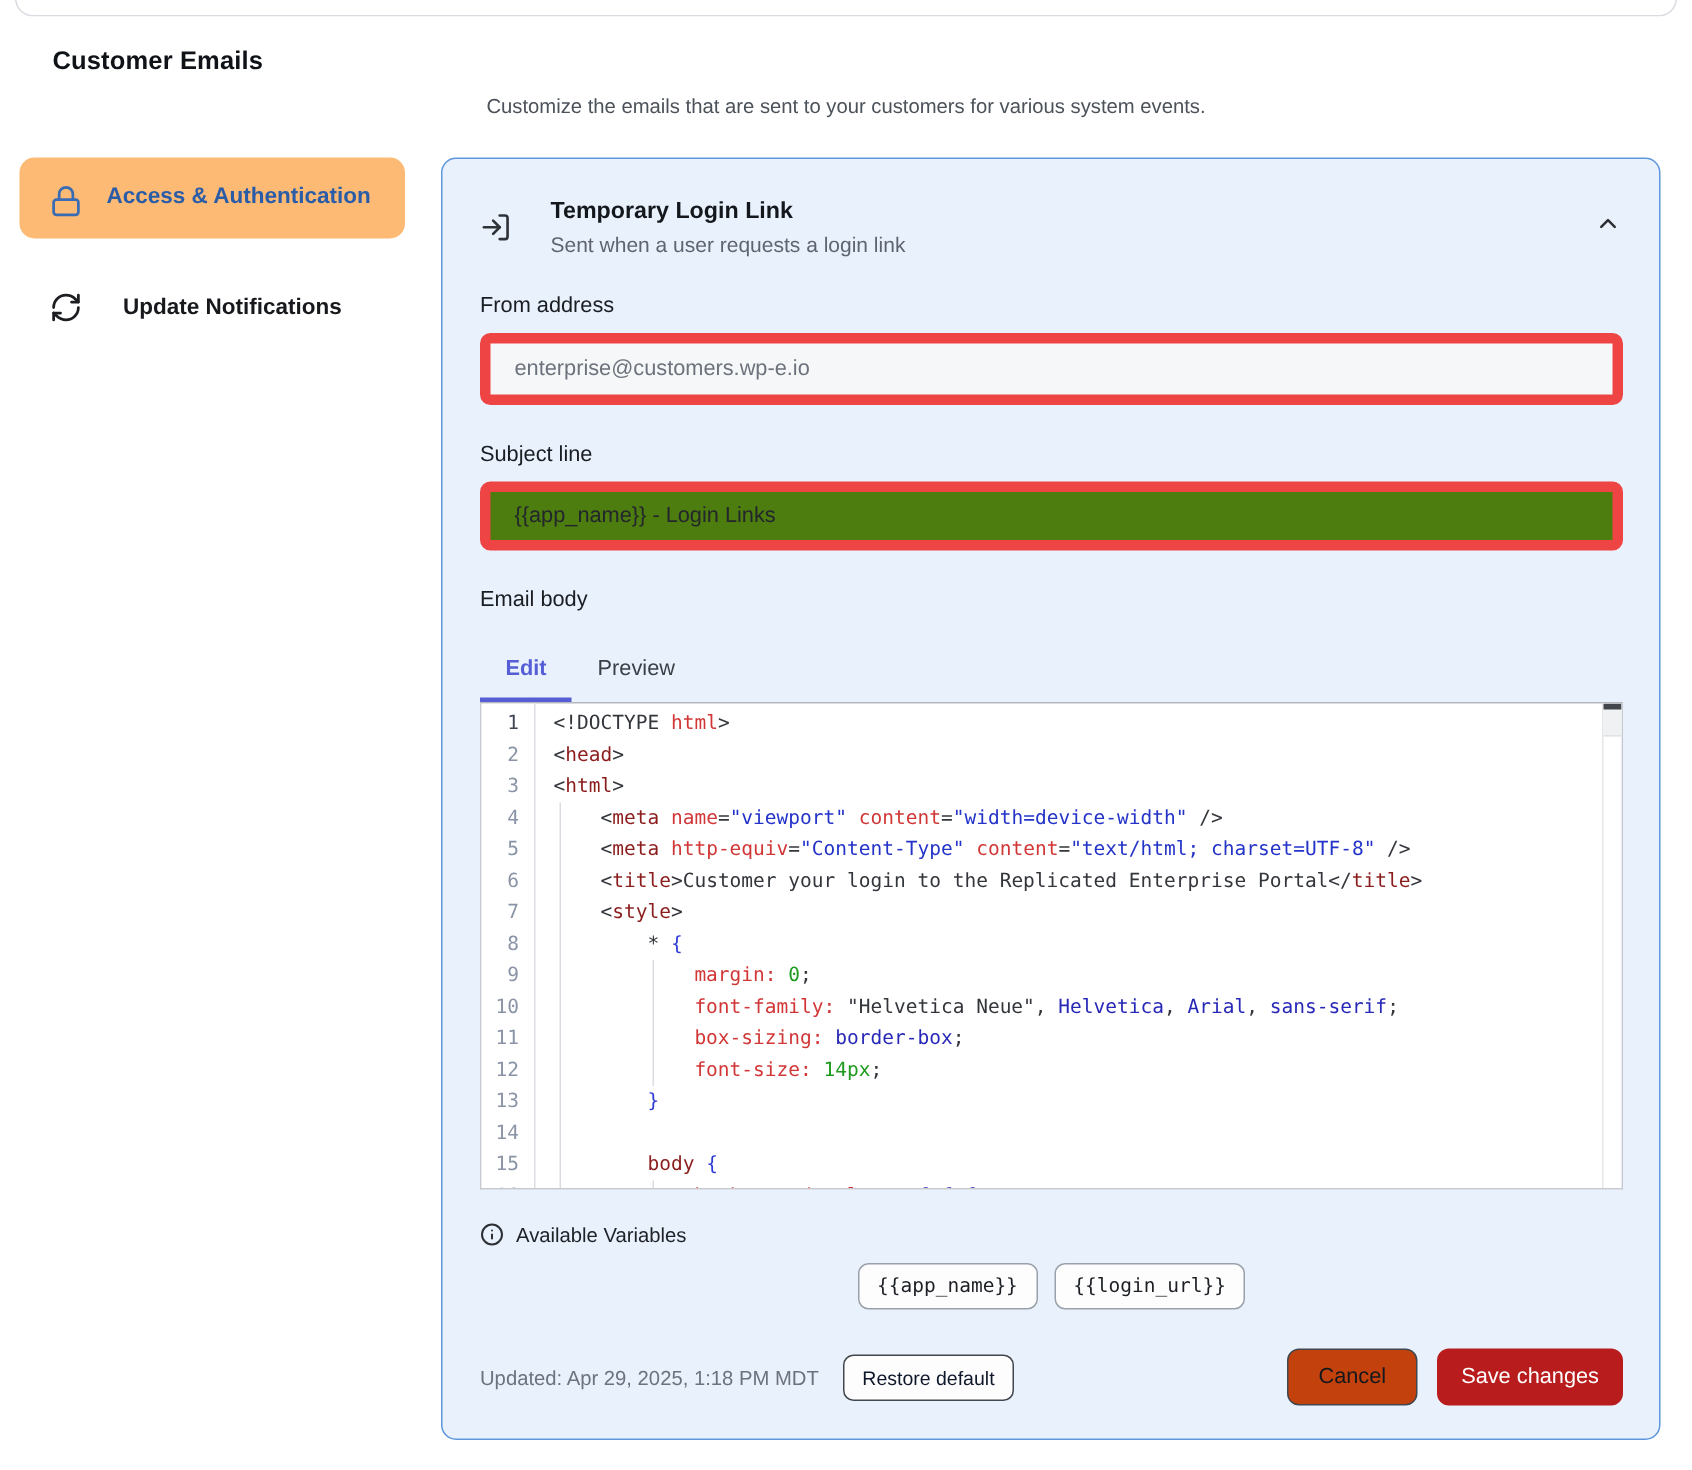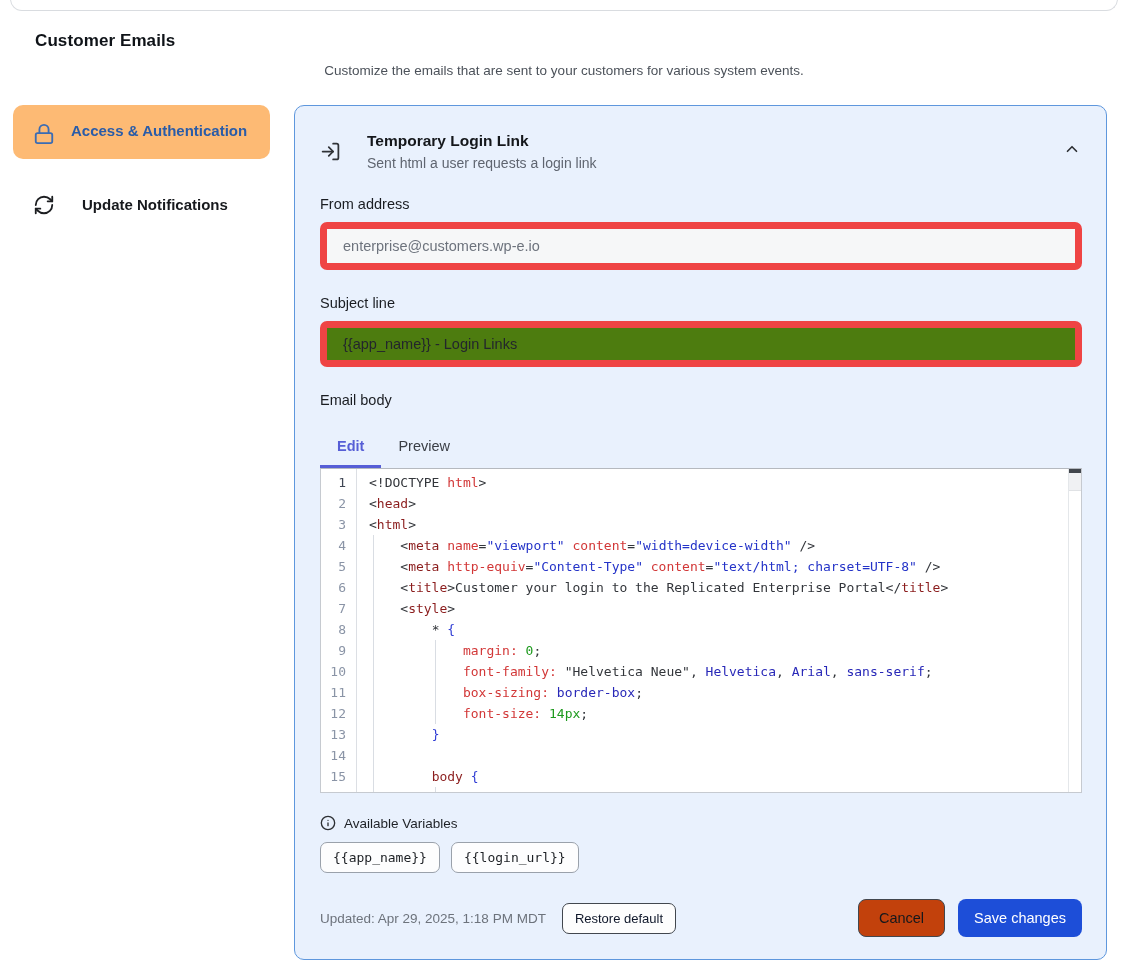--- a/index.html
+++ b/index.html
@@ -88,42 +88,42 @@
   .tk-w { color:#33363b; }
   .indent-guide { position:absolute; width:0; border-left:1px solid #d9dde3; }
   .v-scrollbar { flex:none; width:13px; position:relative; background:#ffffff; border-left:1px solid #e4e7ea; }
   .sb-top { height:22px; background:#f0f1f3; border-bottom:1px solid #e0e2e5; }
   .sb-thumb { position:absolute; top:0; left:0; right:0; height:4px; background:#42464c; }
 
   
   .vars { margin-top:22px; }
   .vars-label { display:flex; align-items:center; gap:8px; font-size:13.5px; color:#1e2126; }
   .vars-label .icn { width:16px; height:16px; }
-  .chips { display:flex; gap:11px; margin-top:11px; }
+  .chips { display:flex; gap:11px; margin-top:11px;justify-content:center; }
   .chip {
     font-family:"DejaVu Sans Mono", monospace; font-size:13px; color:#1c1f24;
     background:#fdfdfe; border:1px solid #9aa1ab; border-radius:7px;
     padding:7px 12px; cursor:pointer;
   }
 
   
   .card-footer { margin-top:26px; display:flex; align-items:center; }
   .updated { font-size:13.5px; color:#6d737c; }
   .btn { font-family:"Liberation Sans", sans-serif; cursor:pointer; }
   .btn-restore {
     margin-left:16px; font-size:13px; color:#0f172a; background:#fdfdfd;
     border:1.5px solid #42474e; border-radius:7px; padding:7px 12px;
   }
   .footer-spacer { flex:1; }
   .btn-cancel {
     font-size:14.5px; color:#15181c; background:#c2410c;
     border:1.5px solid #42474e; border-radius:8px; padding:10px 20px;
   }
   .btn-save {
-    margin-left:13px; font-size:14.5px; color:#ffffff; background:#1d4ed8;
+    margin-left:13px; font-size:14.5px; color:#ffffff; background:#b91c1c;
     border:none; border-radius:8px; padding:11px 16px;
   }
 </style>
 </head>
 <body>
 
 <div class="prev-card-edge"></div>
 
 <div class="page-header">
   <div class="page-title">Customer Emails</div>
@@ -156,21 +156,21 @@
     <div class="card-head">
       <span class="icn">
         <svg viewBox="0 0 24 24" fill="none" stroke="#2f3237" stroke-width="2" stroke-linecap="round" stroke-linejoin="round" width="21" height="21">
           <path d="M15 3h4a2 2 0 0 1 2 2v14a2 2 0 0 1-2 2h-4"></path>
             <polyline points="10 17 15 12 10 7"></polyline>
             <line x1="15" y1="12" x2="3" y2="12"></line>
         </svg>
       </span>
       <div>
         <div class="head-title">Temporary Login Link</div>
-        <div class="head-sub">Sent html a user requests a login link</div>
+        <div class="head-sub">Sent when a user requests a login link</div>
       </div>
       <button class="collapse-btn">
         <span>
           <svg viewBox="0 0 24 24" fill="none" stroke="#2c2f33" stroke-width="2.2" stroke-linecap="round" stroke-linejoin="round" width="18" height="18">
             <polyline points="6 15 12 9 18 15"></polyline>
           </svg>
         </span>
       </button>
     </div>
 

